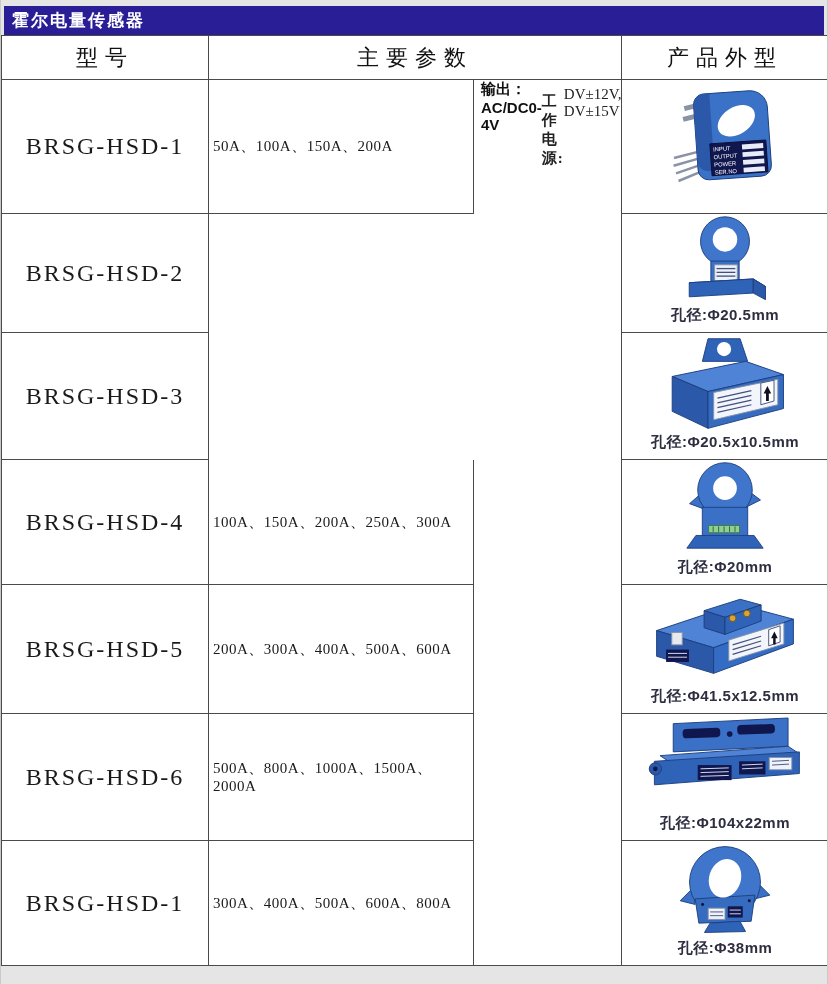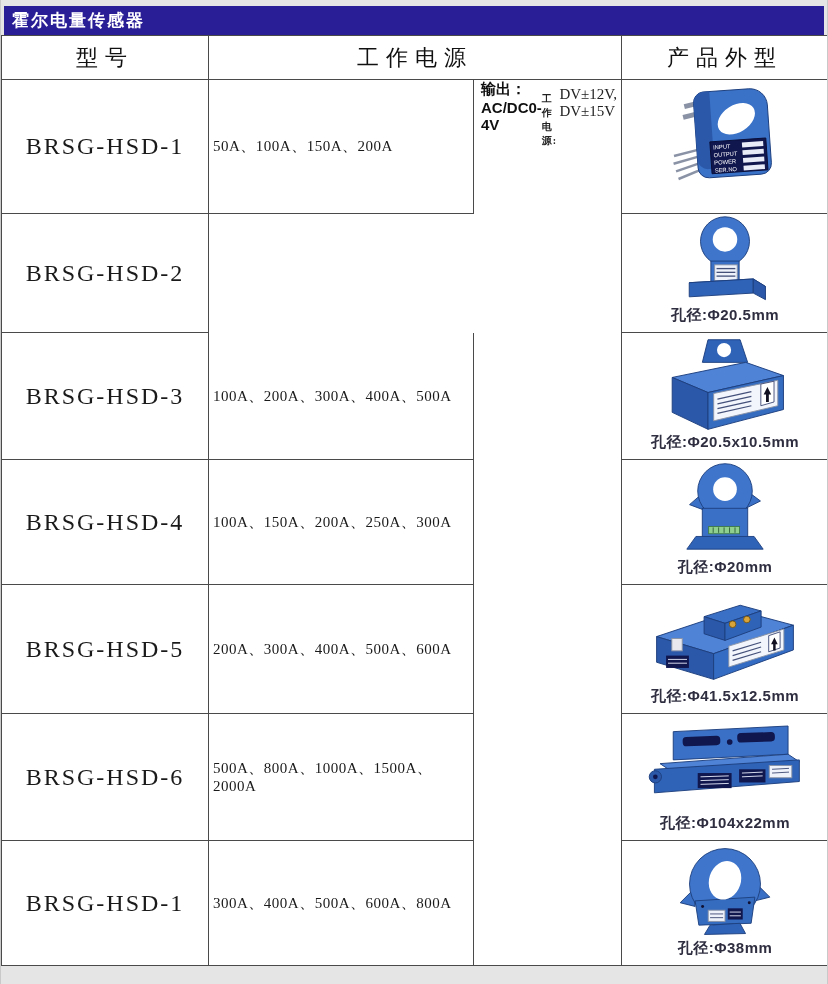--- a/index.html
+++ b/index.html
@@ -31,25 +31,25 @@
     grid-template-rows:134px 119px 127px 125px 129px 127px 124px;
   }
   .cell { border-right:1px solid #4a4a4a; border-bottom:1px solid #4a4a4a; }
   .c1 { grid-column:1; display:flex; align-items:center; justify-content:center;
         font-size:24px; letter-spacing:2px; color:#1a1a1a; }
   .c2 { grid-column:2; display:flex; align-items:center;
         font-size:15px; letter-spacing:0.5px; padding:0 2px 0 4px; color:#1a1a1a; }
   .c3 { grid-column:3; grid-row:1 / 8; border-bottom:none;
         display:flex; flex-direction:row; justify-content:flex-start; padding:0 4px 30px 7px; }
   .c4 { grid-column:4; border-right:none; position:relative;
-        display:flex; align-items:center; justify-content:center; padding-bottom:22px; }
+        display:flex; justify-content:center; padding-bottom:22px; }
   .r1{grid-row:1}.r2{grid-row:2}.r3{grid-row:3}.r4{grid-row:4}.r5{grid-row:5}.r6{grid-row:6}.r7{grid-row:7}
   .r7.cell { border-bottom:none; }
   .out-line1 { font-family:"Liberation Sans", sans-serif; font-weight:bold; font-size:15px; color:#101010; }
-  .out-line2 { margin-top:12px; font-size:10px; font-weight:bold; color:#222; letter-spacing:1px; }
+  .out-line2 { margin-top:12px; font-size:15px; font-weight:bold; color:#222; letter-spacing:1px; }
   .out-line3 { margin-top:6px; font-size:15px; color:#222; }
   .caption {
     position:absolute; bottom:7px; left:0; width:100%; text-align:center;
     font-family:"Liberation Sans", sans-serif; font-weight:bold;
     font-size:15px; color:#2e2e40; letter-spacing:0.5px;
   }
   .photo { display:block; }
 </style>
 </head>
 <body>
@@ -57,36 +57,35 @@
 <div class="page">
 
   <div class="titlebar">
     <span>霍尔电量传感器</span>
   </div>
 
   <div class="table">
 
     <div class="thead">
       <div class="th">型号</div>
-      <div class="th">工作电源</div>
+      <div class="th">主要参数</div>
       <div class="th">产品外型</div>
     </div>
 
     <div class="tbody">
 
       <div class="cell c1 r1">BRSG-HSD-1</div>
       <div class="cell c1 r2">BRSG-HSD-2</div>
       <div class="cell c1 r3">BRSG-HSD-3</div>
       <div class="cell c1 r4">BRSG-HSD-4</div>
       <div class="cell c1 r5">BRSG-HSD-5</div>
       <div class="cell c1 r6">BRSG-HSD-6</div>
       <div class="cell c1 r7">BRSG-HSD-1</div>
 
       <div class="cell c2 r1">50A、100A、150A、200A</div>
-      <div class="cell c2 r3">100A、200A、300A、400A、500A</div>
       <div class="cell c2 r4">100A、150A、200A、250A、300A</div>
       <div class="cell c2 r5">200A、300A、400A、500A、600A</div>
       <div class="cell c2 r6">500A、800A、1000A、1500A、2000A</div>
       <div class="cell c2 r7">300A、400A、500A、600A、800A</div>
 
       <div class="cell c3">
         <div class="out-line1">输出：AC/DC0-4V</div>
         <div class="out-line2">工作电源:</div>
         <div class="out-line3">DV±12V, DV±15V</div>
       </div>

